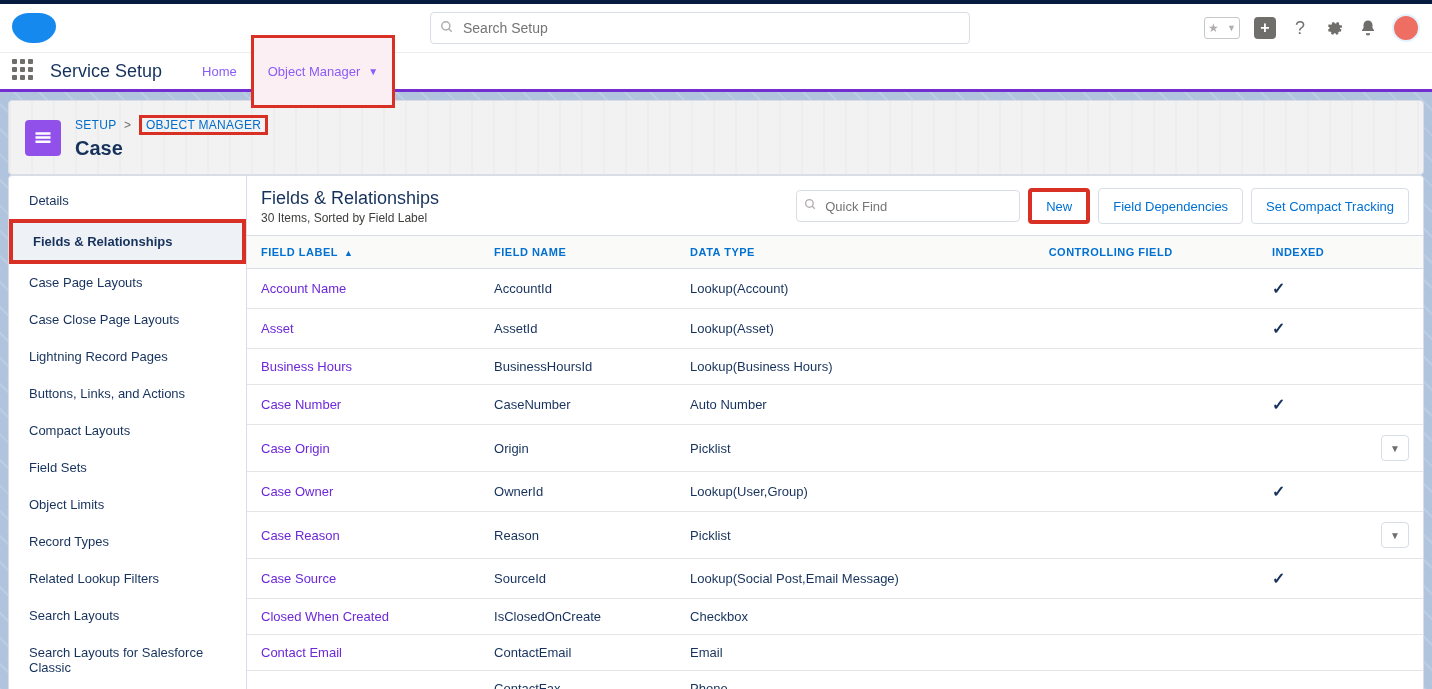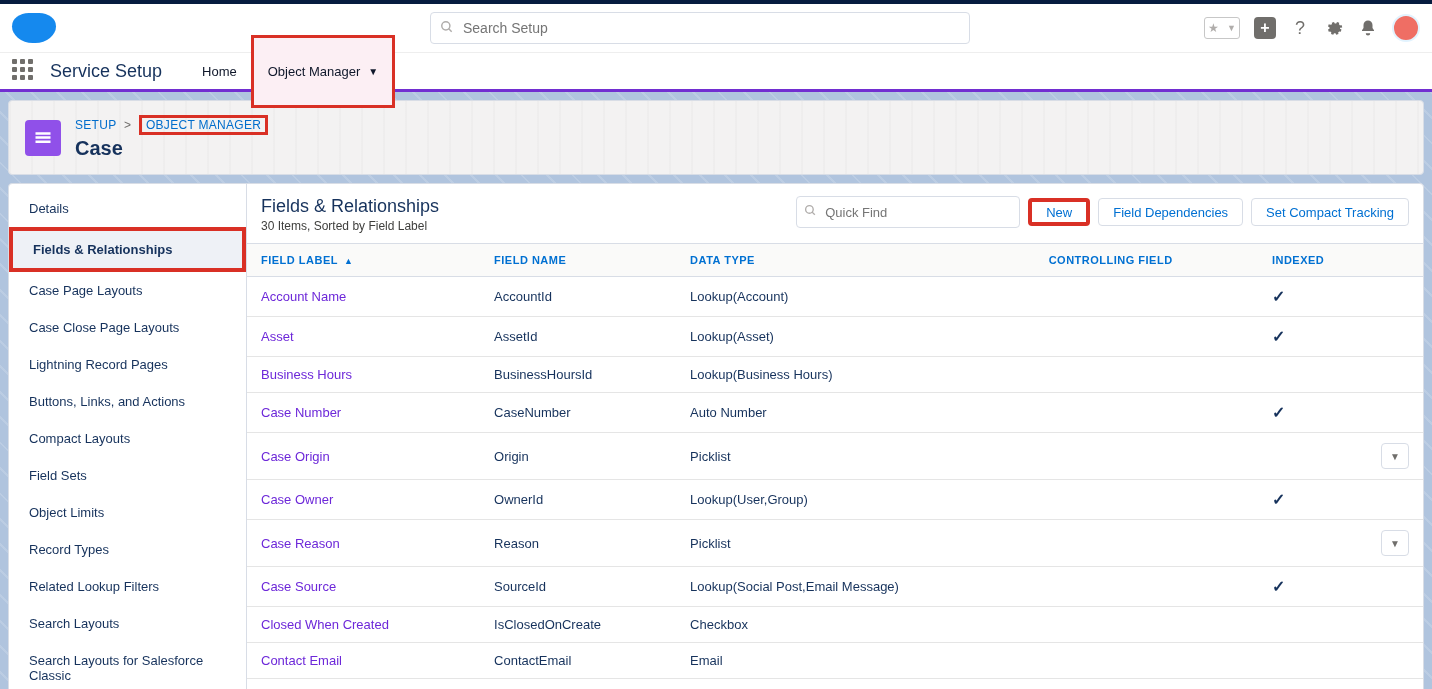--- a/index.html
+++ b/index.html
@@ -19,28 +19,28 @@
 .favbox { width: 36px; height: 22px; border: 1px solid #c7c7c7; border-radius: 3px; display: flex; align-items: center; justify-content: flex-end; padding: 0 3px; color: #b0adab; }
 .favbox .star { margin-right: auto; font-size: 12px; }
 .plusbox { width: 22px; height: 22px; background: #706e6b; color: #fff; border-radius: 4px; display: flex; align-items: center; justify-content: center; font-size: 16px; font-weight: bold; }
 .avatar { width: 28px; height: 28px; border-radius: 50%; background: #ef6e64; border: 2px solid #e2f3fe; }
 
 
 .context-bar { display: flex; align-items: center; height: 40px; padding: 0 12px; border-top: 1px solid #eee; border-bottom: 3px solid #722ed1; }
 .waffle { width: 24px; height: 24px; display: grid; grid-template-columns: repeat(3,5px); grid-template-rows: repeat(3,5px); gap: 3px; margin-right: 14px; }
 .waffle span { background: #706e6b; border-radius: 1px; }
 .app-name { font-size: 18px; font-weight: 400; margin-right: 26px; }
-.nav-item { padding: 26px 14px; font-size: 13px; color: #0f172a; cursor: pointer; }
+.nav-item { padding: 26px 14px; font-size: 13px; color: #8b5cf6; cursor: pointer; }
 .nav-item.om { display: flex; align-items: center; gap: 8px; border: 3px solid #d93025; background: #fceff4; }
 .chev { font-size: 10px; }
 
 .canvas-bg { background: #b0c4de; padding: 8px; min-height: 600px; background-image: repeating-linear-gradient(45deg, rgba(255,255,255,0.15) 0 2px, transparent 2px 18px); }
 
 
-.page-head { background: #f3f2f2; border: 1px solid #d8dde6; border-radius: 4px; padding: 14px 16px; display: flex; align-items: center; gap: 14px; margin-bottom: 8px; background-image: repeating-linear-gradient(90deg, rgba(0,0,0,0.02) 0 2px, transparent 2px 22px); }
+.page-head { background: #f3f2f2; border: 1px solid #d8dde6; border-radius: 4px; padding: 14px 16px; display: flex; align-items: center; gap: 14px; background-image: repeating-linear-gradient(90deg, rgba(0,0,0,0.02) 0 2px, transparent 2px 22px); }
 .obj-icon { width: 36px; height: 36px; background: #9050e9; border-radius: 4px; display: flex; align-items: center; justify-content: center; color: #fff; }
 .breadcrumb { font-size: 12px; color: #006dcc; letter-spacing: .3px; }
 .breadcrumb .gt { color: #706e6b; margin: 0 4px; }
 .breadcrumb .ombc { border: 3px solid #d93025; padding: 0 4px; display: inline-block; }
 .obj-title { font-size: 20px; font-weight: 700; color: #16325c; margin-top: 2px; }
 
 
 .card { background: #fff; border: 1px solid #d8dde6; border-radius: 4px; display: flex; min-height: 488px; }
 
 
@@ -50,21 +50,21 @@
 
 
 .content { flex: 1; }
 .cheader { display: flex; align-items: flex-start; padding: 12px 14px 10px; gap: 10px; }
 .ctitle { font-size: 18px; font-weight: 400; }
 .csub { font-size: 12px; color: #3e3e3c; margin-top: 2px; }
 .cheader-right { margin-left: auto; display: flex; align-items: center; gap: 8px; }
 .qf { position: relative; }
 .qf input { width: 224px; height: 32px; border: 1px solid #d8dde6; border-radius: 4px; padding: 0 8px 0 28px; font-size: 13px; color: #54698d; }
 .qf .sicon { position: absolute; left: 8px; top: 8px; color: #b0adab; }
-.btn { height: 28px; padding: 0 14px; border: 1px solid #d8dde6; background: #fff; border-radius: 4px; color: #0070d2; font-size: 13px; display: inline-flex; align-items: center; cursor: pointer; }
+.btn { height: 36px; padding: 0 14px; border: 1px solid #d8dde6; background: #fff; border-radius: 4px; color: #0070d2; font-size: 13px; display: inline-flex; align-items: center; cursor: pointer; }
 .btn.newb { border: 4px solid #d93025; }
 
 
 table { width: 100%; border-collapse: collapse; }
 thead th { text-align: left; font-size: 11px; font-weight: 700; letter-spacing: .5px; color: #0070d2; padding: 10px 8px; border-top: 1px solid #d8dde6; border-bottom: 1px solid #d8dde6; background: #fafaf9; text-transform: uppercase; }
 thead th:first-child { padding-left: 14px; }
 tbody td { padding: 10px 8px; border-bottom: 1px solid #e5e5e5; font-size: 13px; vertical-align: middle; }
 tbody td:first-child { padding-left: 14px; }
 .link { color: #6d28d9; cursor: pointer; }
 .check { font-size: 16px; font-weight: bold; }

